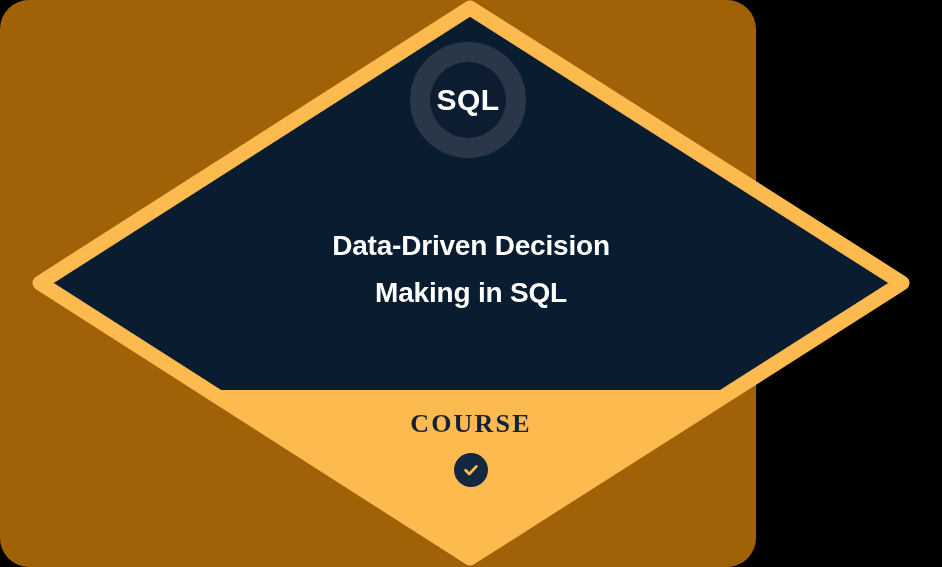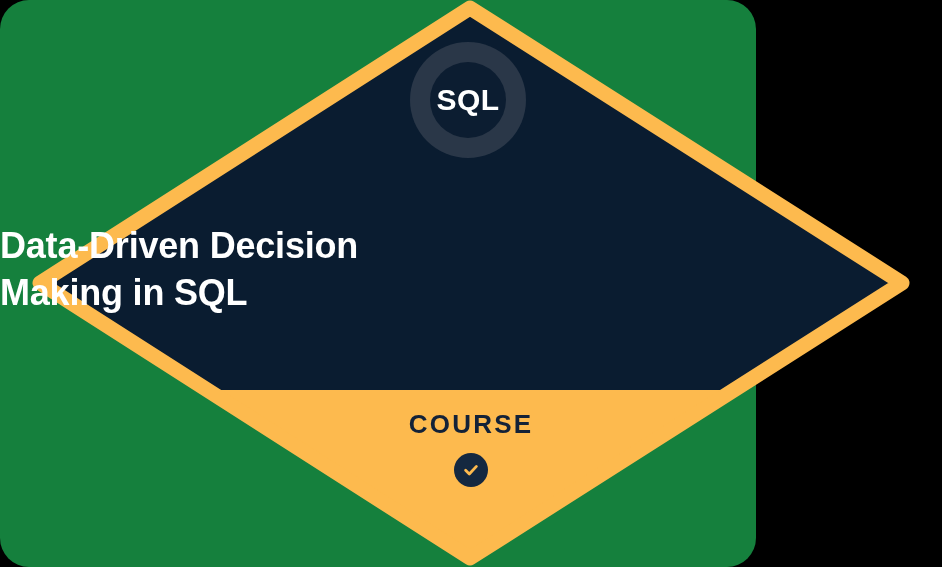--- a/index.html
+++ b/index.html
@@ -10,21 +10,21 @@
   body {
     width: 942px;
     height: 567px;
     overflow: hidden;
     font-family: "Liberation Sans", sans-serif;
   }
   #badge-root {
     position: relative;
     width: 756px;
     height: 567px;
-    background: #15803d;
+    background: #a16207;
     border-radius: 29px;
   }
   #badge-svg {
     position: absolute;
     left: 0;
     top: 0;
     width: 942px;
     height: 567px;
     display: block;
   }
@@ -76,35 +76,36 @@
     font-weight: 700;
     letter-spacing: 0.5px;
     line-height: 1;
   }
   
   #course-title {
     position: absolute;
     left: 0;
     top: 222px;
     width: 942px;
-    text-align: left;
+    text-align: center;
     color: #ffffff;
-    font-size: 36px;
+    font-size: 28px;
     font-weight: 700;
     line-height: 47px;
     letter-spacing: -0.2px;
     white-space: pre-line;
   }
   
   #status-block {
     position: absolute;
     left: 0;
     top: 406px;
     width: 942px;
     text-align: center;
+    font-family: Liberation Serif, serif;
   }
   .status-line {
     color: #132238;
     font-size: 26px;
     font-weight: 700;
     letter-spacing: 2.2px;
     line-height: 36px;
   }
   #check-badge {
     margin: 11px auto 0;

